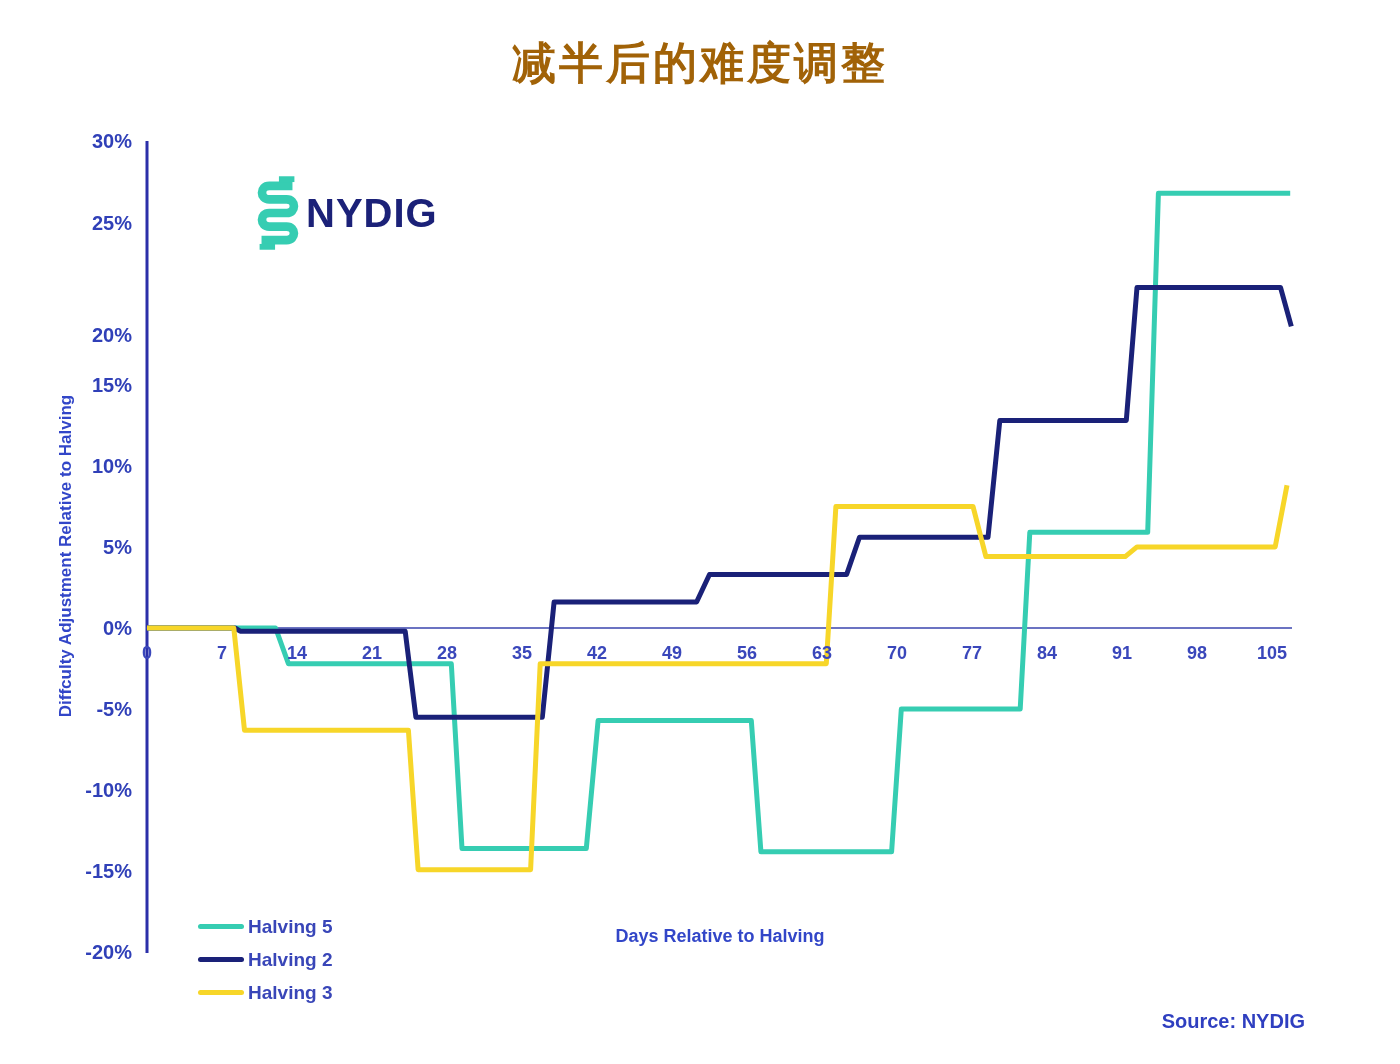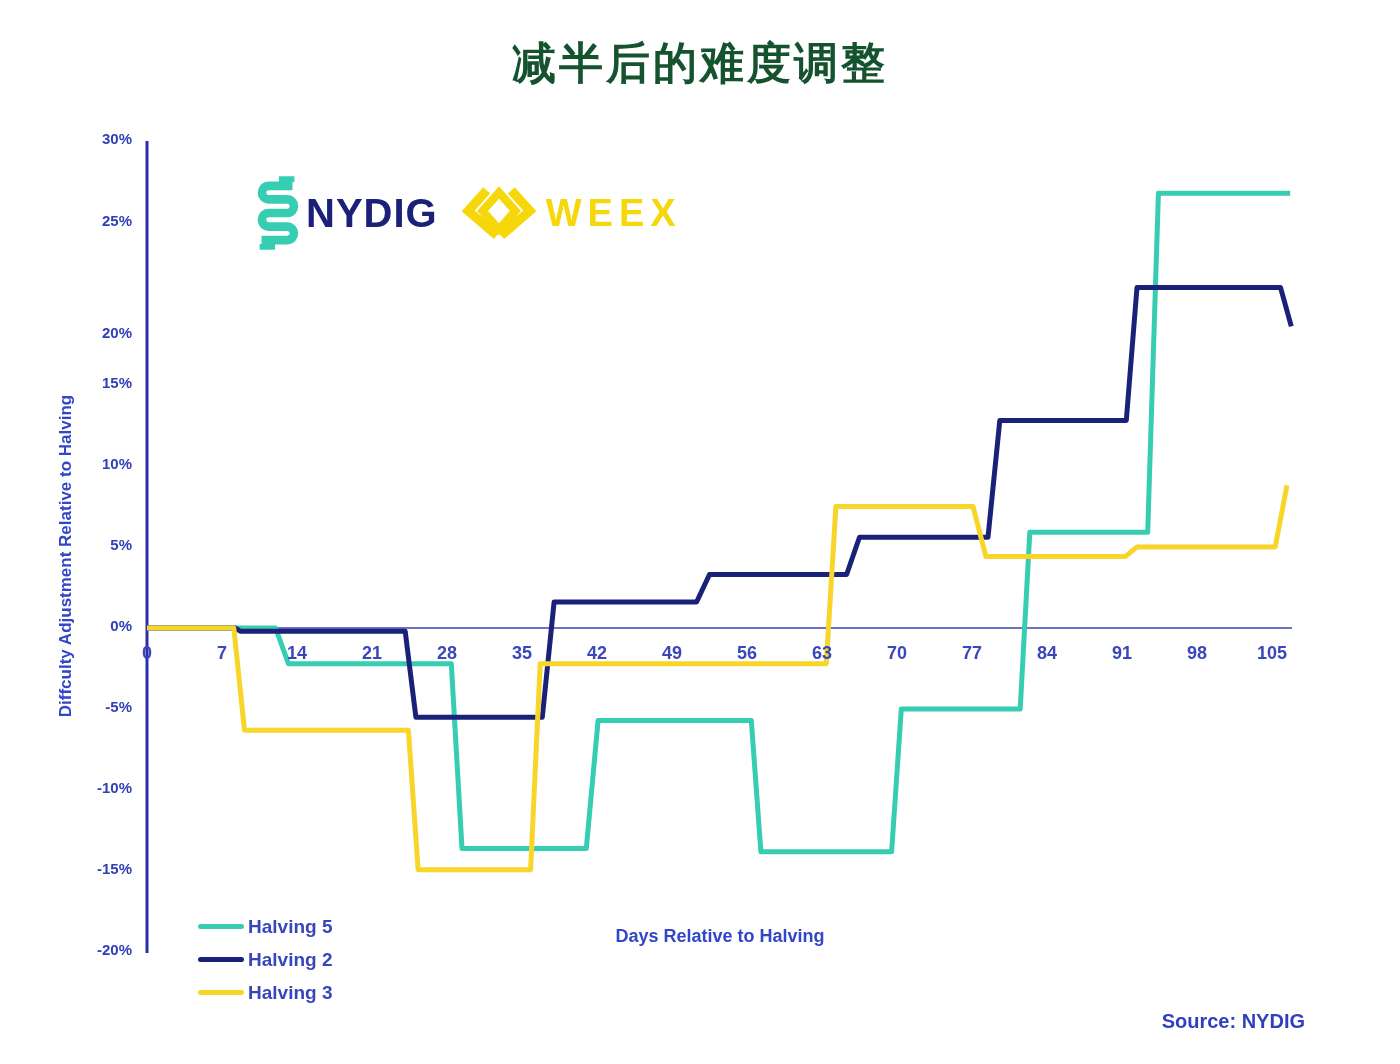--- a/index.html
+++ b/index.html
@@ -13,21 +13,21 @@
     font-family: "Liberation Sans", "DejaVu Sans", sans-serif;
   }
   .title {
     position: absolute;
     top: 34px; left: 0;
     width: 100%;
     text-align: center;
     font-size: 44px;
     font-weight: 600;
     letter-spacing: 3px;
-    color: #14532d;
+    color: #a16207;
   }
   .logos {
     position: absolute;
     left: 248px; top: 176px;
     display: flex;
     align-items: center;
   }
   .nydig-text {
     font-size: 40px;
     font-weight: 800;
@@ -39,21 +39,21 @@
     font-size: 38px;
     font-weight: 800;
     color: #f5d70a;
     letter-spacing: 6px;
   }
   #chart-svg { position: absolute; left: 0; top: 0; }
   .ytick {
     position: absolute;
     width: 72px;
     text-align: right;
-    font-size: 15px;
+    font-size: 20px;
     font-weight: 700;
     color: #3040b8;
   }
   .xtick {
     position: absolute;
     width: 56px;
     text-align: center;
     font-size: 18px;
     font-weight: 600;
     color: #3a47bb;
@@ -114,28 +114,20 @@
 
   <div class="title">减半后的难度调整</div>
 
   <div class="logos">
     <svg width="58" height="74" viewBox="0 0 60 76">
       <path d="M46 10 H22 C12 10 12 24 22 24 H40 C50 24 50 38 40 38 H22 C12 38 12 52 22 52 H40 C50 52 50 66 40 66 H14" fill="none" stroke="#36cdb2" stroke-width="9"></path>
       <rect x="32" y="0" width="16" height="6" fill="#36cdb2"></rect>
       <rect x="12" y="70" width="16" height="6" fill="#36cdb2"></rect>
     </svg>
     <span class="nydig-text">NYDIG</span>
-    <span class="weex-wrap">
-      <svg width="78" height="58" viewBox="0 0 76 56">
-        <path d="M26 6 L8 26 L36 50" fill="none" stroke="#f5d70a" stroke-width="9"></path>
-        <path d="M50 6 L68 26 L40 50" fill="none" stroke="#f5d70a" stroke-width="9"></path>
-        <path d="M38 8 L54 26 L38 44 L22 26 Z" fill="none" stroke="#f5d70a" stroke-width="8"></path>
-      </svg>
-      <span class="weex-text">WEEX</span>
-    </span>
   </div>
 
   <svg id="chart-svg" width="1400" height="1064">
     <line x1="147" y1="141" x2="147" y2="953" stroke="#2b2fa9" stroke-width="3"></line>
     <line x1="146" y1="628" x2="1292" y2="628" stroke="#3a44ae" stroke-width="1.6"></line>
     <g id="series-group">
         <polyline points="147.0,628.0 275.6,628.0 288.4,663.7 451.3,663.7 462.0,848.6 586.3,848.6 598.1,720.5 751.3,720.5 760.9,851.8 891.6,851.8 901.3,709.1 1020.2,709.1 1029.8,532.3 1147.7,532.3 1158.4,193.3 1290.2,193.3" fill="none" stroke="#36cdb2" stroke-width="5" stroke-linejoin="round" stroke-linecap="butt"></polyline>
         <polyline points="147.0,628.0 234.9,628.0 240.2,631.2 405.2,631.2 415.9,717.2 542.3,717.2 554.1,602.0 696.6,602.0 709.5,574.5 846.6,574.5 859.5,537.2 988.0,537.2 999.8,420.4 1126.3,420.4 1137.0,287.4 1280.5,287.4 1291.3,326.3" fill="none" stroke="#1a2178" stroke-width="5" stroke-linejoin="round" stroke-linecap="butt"></polyline>
         <polyline points="147.0,628.0 233.8,628.0 244.5,730.2 408.4,730.2 418.1,869.7 530.6,869.7 540.2,663.7 826.3,663.7 835.9,506.4 973.0,506.4 985.9,556.6 1125.2,556.6 1137.0,546.9 1275.2,546.9 1287.0,485.3" fill="none" stroke="#f7d629" stroke-width="5" stroke-linejoin="round" stroke-linecap="butt"></polyline>
       </g>

